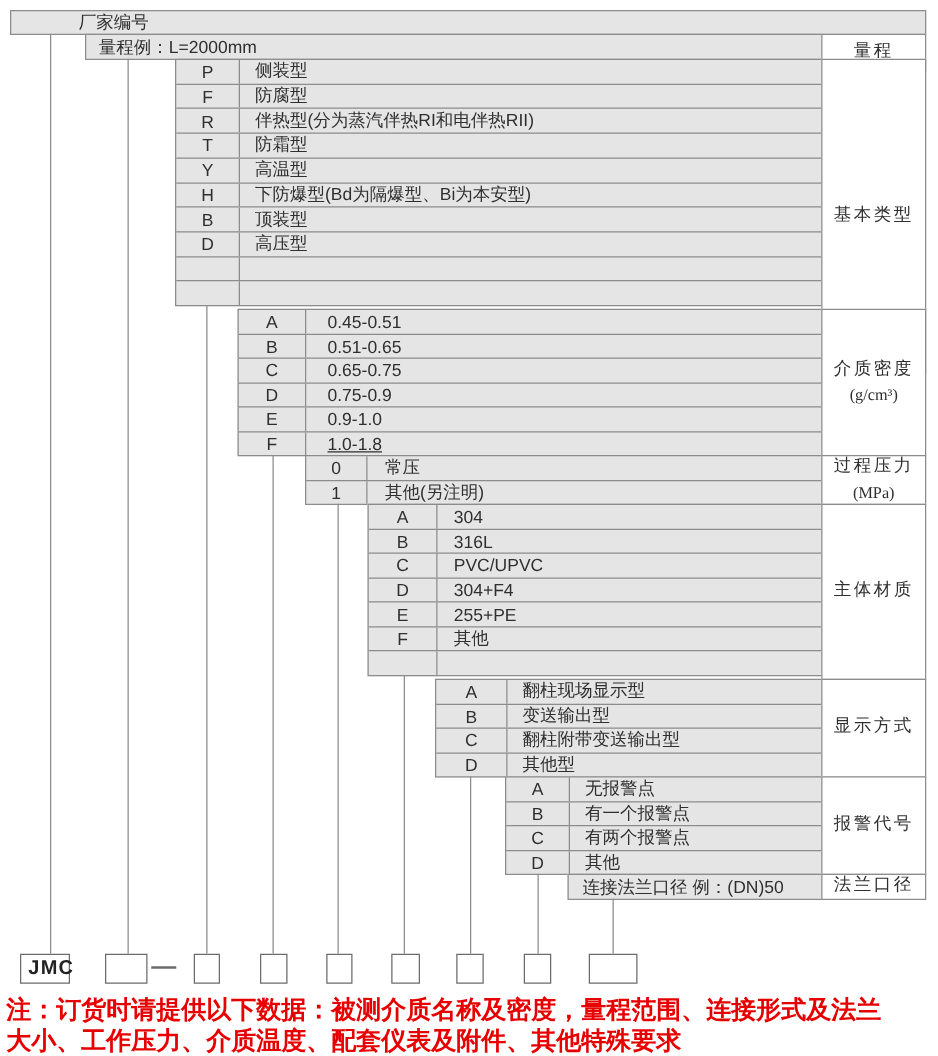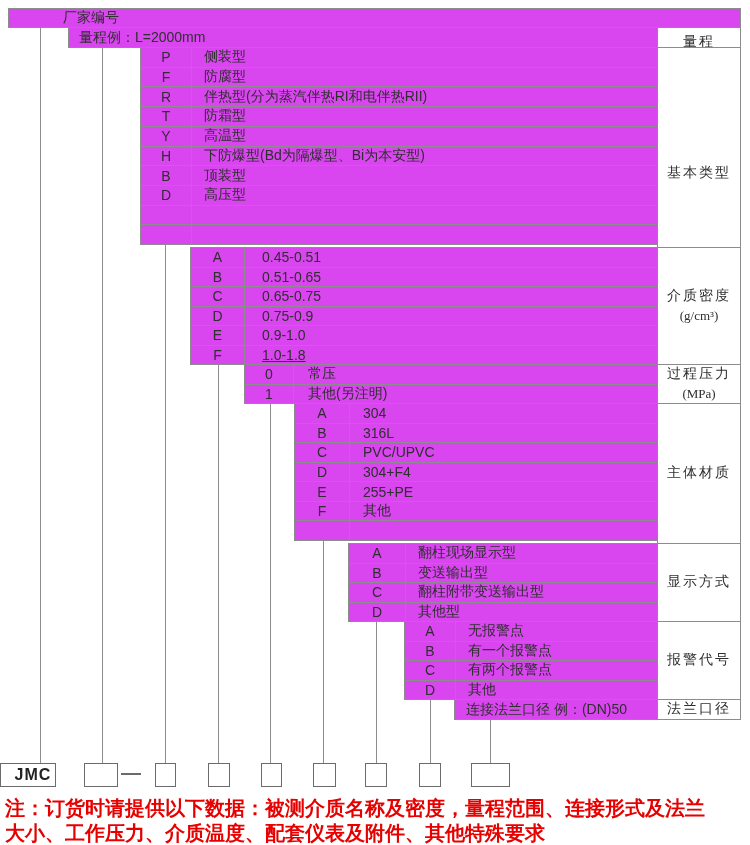--- a/index.html
+++ b/index.html
@@ -1,19 +1,19 @@
 <!DOCTYPE html>
 <html><head>
 <meta charset="utf-8">
 <style>
   html,body{margin:0;padding:0;background:#ffffff;}
   .page{position:relative;width:750px;height:845px;background:#fff;overflow:hidden;
         font-family:"Liberation Sans","DejaVu Sans",sans-serif;color:#2f2f2f;}
   .abs{position:absolute;box-sizing:border-box;}
-  .cellbox{border:1px solid #8c8c8c;background:#d946ef;text-align:center;}
+  .cellbox{border:1px solid #8c8c8c;background:#e5e5e5;text-align:center;}
   
   .toprow{display:flex;align-items:center;font-size:14px;}
   
   .sec{display:flex;flex-direction:column;}
   .sec .row{flex:1;display:flex;min-height:0;border-bottom:1px solid #8c8c8c;}
   .sec .row:last-child{border-bottom:none;}
   .code{display:flex;align-items:center;justify-content:center;
         border-right:1px solid #8c8c8c;font-size:14px;}
   .desc{flex:1;display:flex;align-items:center;padding-left:12px;font-size:14px;white-space:nowrap;}
   
@@ -228,21 +228,21 @@
   <div class="abs vline" style="left:40px;top:27px;height:736px;"></div>
   <div class="abs vline" style="left:102px;top:47px;height:716px;"></div>
   <div class="abs vline" style="left:165px;top:244px;height:519px;"></div>
   <div class="abs vline" style="left:218px;top:364px;height:399px;"></div>
   <div class="abs vline" style="left:270px;top:403px;height:360px;"></div>
   <div class="abs vline" style="left:323px;top:540px;height:223px;"></div>
   <div class="abs vline" style="left:376px;top:621px;height:142px;"></div>
   <div class="abs vline" style="left:430px;top:699px;height:64px;"></div>
   <div class="abs vline" style="left:490px;top:719px;height:44px;"></div>
 
-  <div class="abs codebox jmc" style="left:0;top:763px;width:56px;height:24px;padding-left:10px;">
+  <div class="abs codebox jmc" style="left:16px;top:763px;width:40px;height:24px;padding-left:10px;">
     <span>JMC</span>
   </div>
   <div class="abs codebox" style="left:84px;top:763px;width:34px;height:24px;"></div>
   <div class="abs dash" style="left:121px;top:773px;width:20px;height:2px;"></div>
   <div class="abs codebox" style="left:155px;top:763px;width:21px;height:24px;"></div>
   <div class="abs codebox" style="left:208px;top:763px;width:22px;height:24px;"></div>
   <div class="abs codebox" style="left:261px;top:763px;width:21px;height:24px;"></div>
   <div class="abs codebox" style="left:313px;top:763px;width:23px;height:24px;"></div>
   <div class="abs codebox" style="left:365px;top:763px;width:22px;height:24px;"></div>
   <div class="abs codebox" style="left:419px;top:763px;width:22px;height:24px;"></div>

